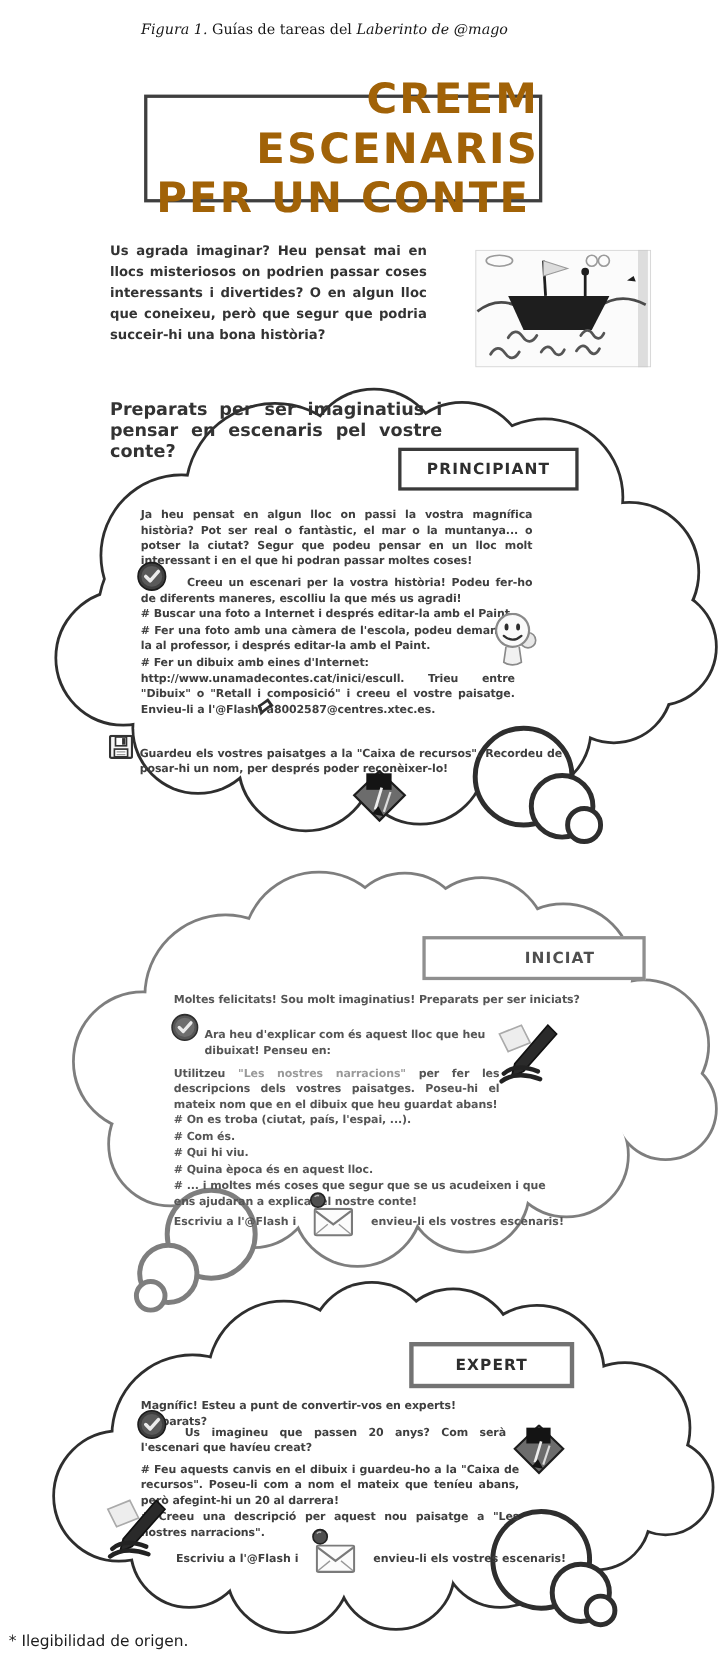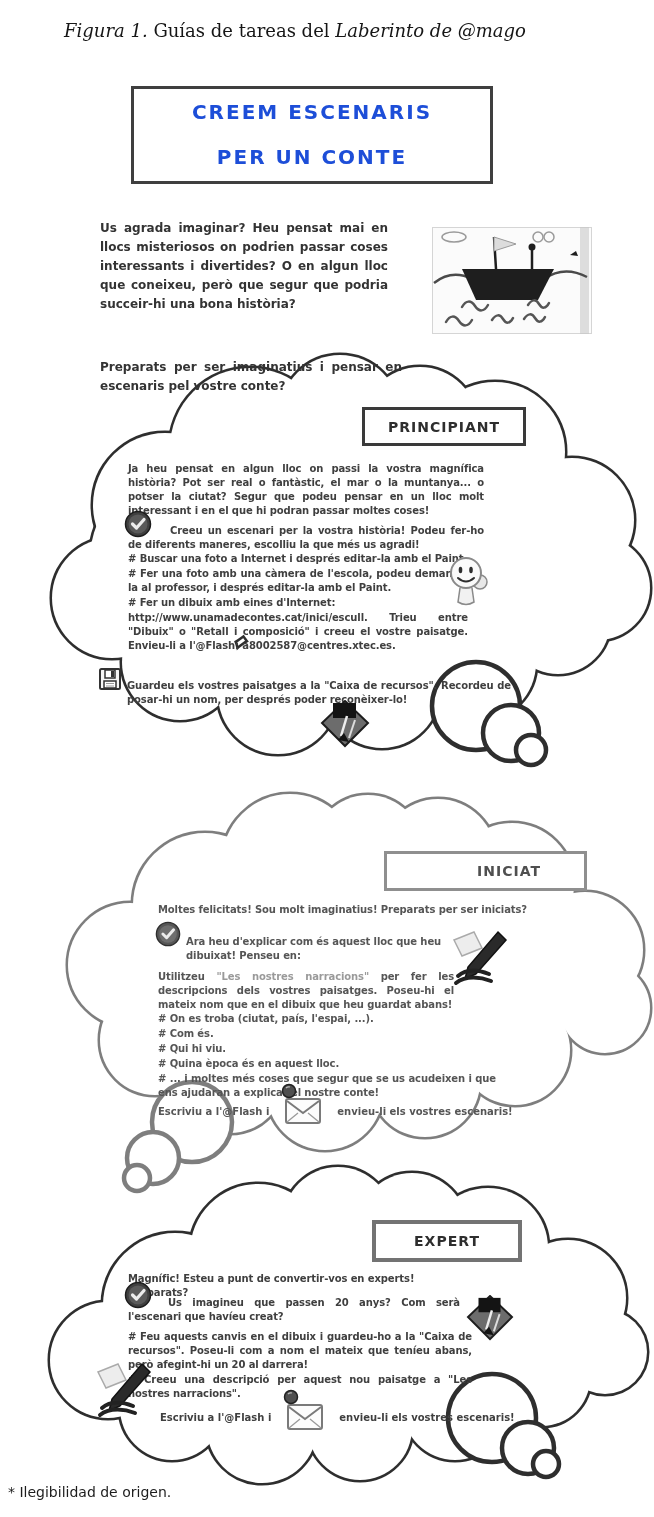--- a/index.html
+++ b/index.html
@@ -1,30 +1,30 @@
 <!DOCTYPE html>
 <html><head>
 <meta charset="utf-8">
 <style>
   html,body{margin:0;padding:0;background:#fff;}
   .page{position:relative;width:654px;height:1517px;background:#fff;overflow:hidden;
         font-family:"DejaVu Sans",sans-serif;}
   .abs{position:absolute;}
   
   .figcap{left:0;top:20px;width:590px;text-align:center;font-family:"DejaVu Serif",serif;
-          font-size:18px;color:#161616;}
+          font-size:13px;color:#161616;}
   .figcap .it{font-style:italic;}
   
   .banner{left:131px;top:86px;width:356px;height:92px;border:3px solid #3f3f3f;background:#fff;
           display:flex;flex-direction:column;justify-content:center;align-items:center;}
-  .banner div{font-weight:bold;font-size:20px;letter-spacing:2px;color:#1d4ed8;line-height:45px;text-align:right;}
+  .banner div{font-weight:bold;font-size:38px;letter-spacing:2px;color:#a16207;line-height:45px;text-align:right;}
   
   .comic{font-weight:bold;color:#333;}
   .intro1{left:100px;top:207px;width:288px;font-size:12px;line-height:19px;text-align:justify;}
-  .intro2{left:100px;top:346px;width:302px;font-size:12px;line-height:19px;text-align:justify;}
+  .intro2{left:100px;top:346px;width:302px;font-size:16px;line-height:19px;text-align:justify;}
   
   #cloudsvg{left:0;top:0;z-index:0;}
   .ztext{z-index:2;}
   
   .lvlbox{background:#fff;display:flex;align-items:center;justify-content:center;
           font-weight:bold;font-size:14px;letter-spacing:1px;color:#2e2e2e;}
   .lb1{left:362px;top:407px;width:158px;height:33px;border:3px solid #3a3a3a;}
   .lb2{left:384px;top:851px;width:150px;height:34px;border:3px solid #8f8f8f;color:#4f4f4f;padding-left:47px;}
   .lb3{left:372px;top:1220px;width:142px;height:34px;border:4px solid #737373;}
   

